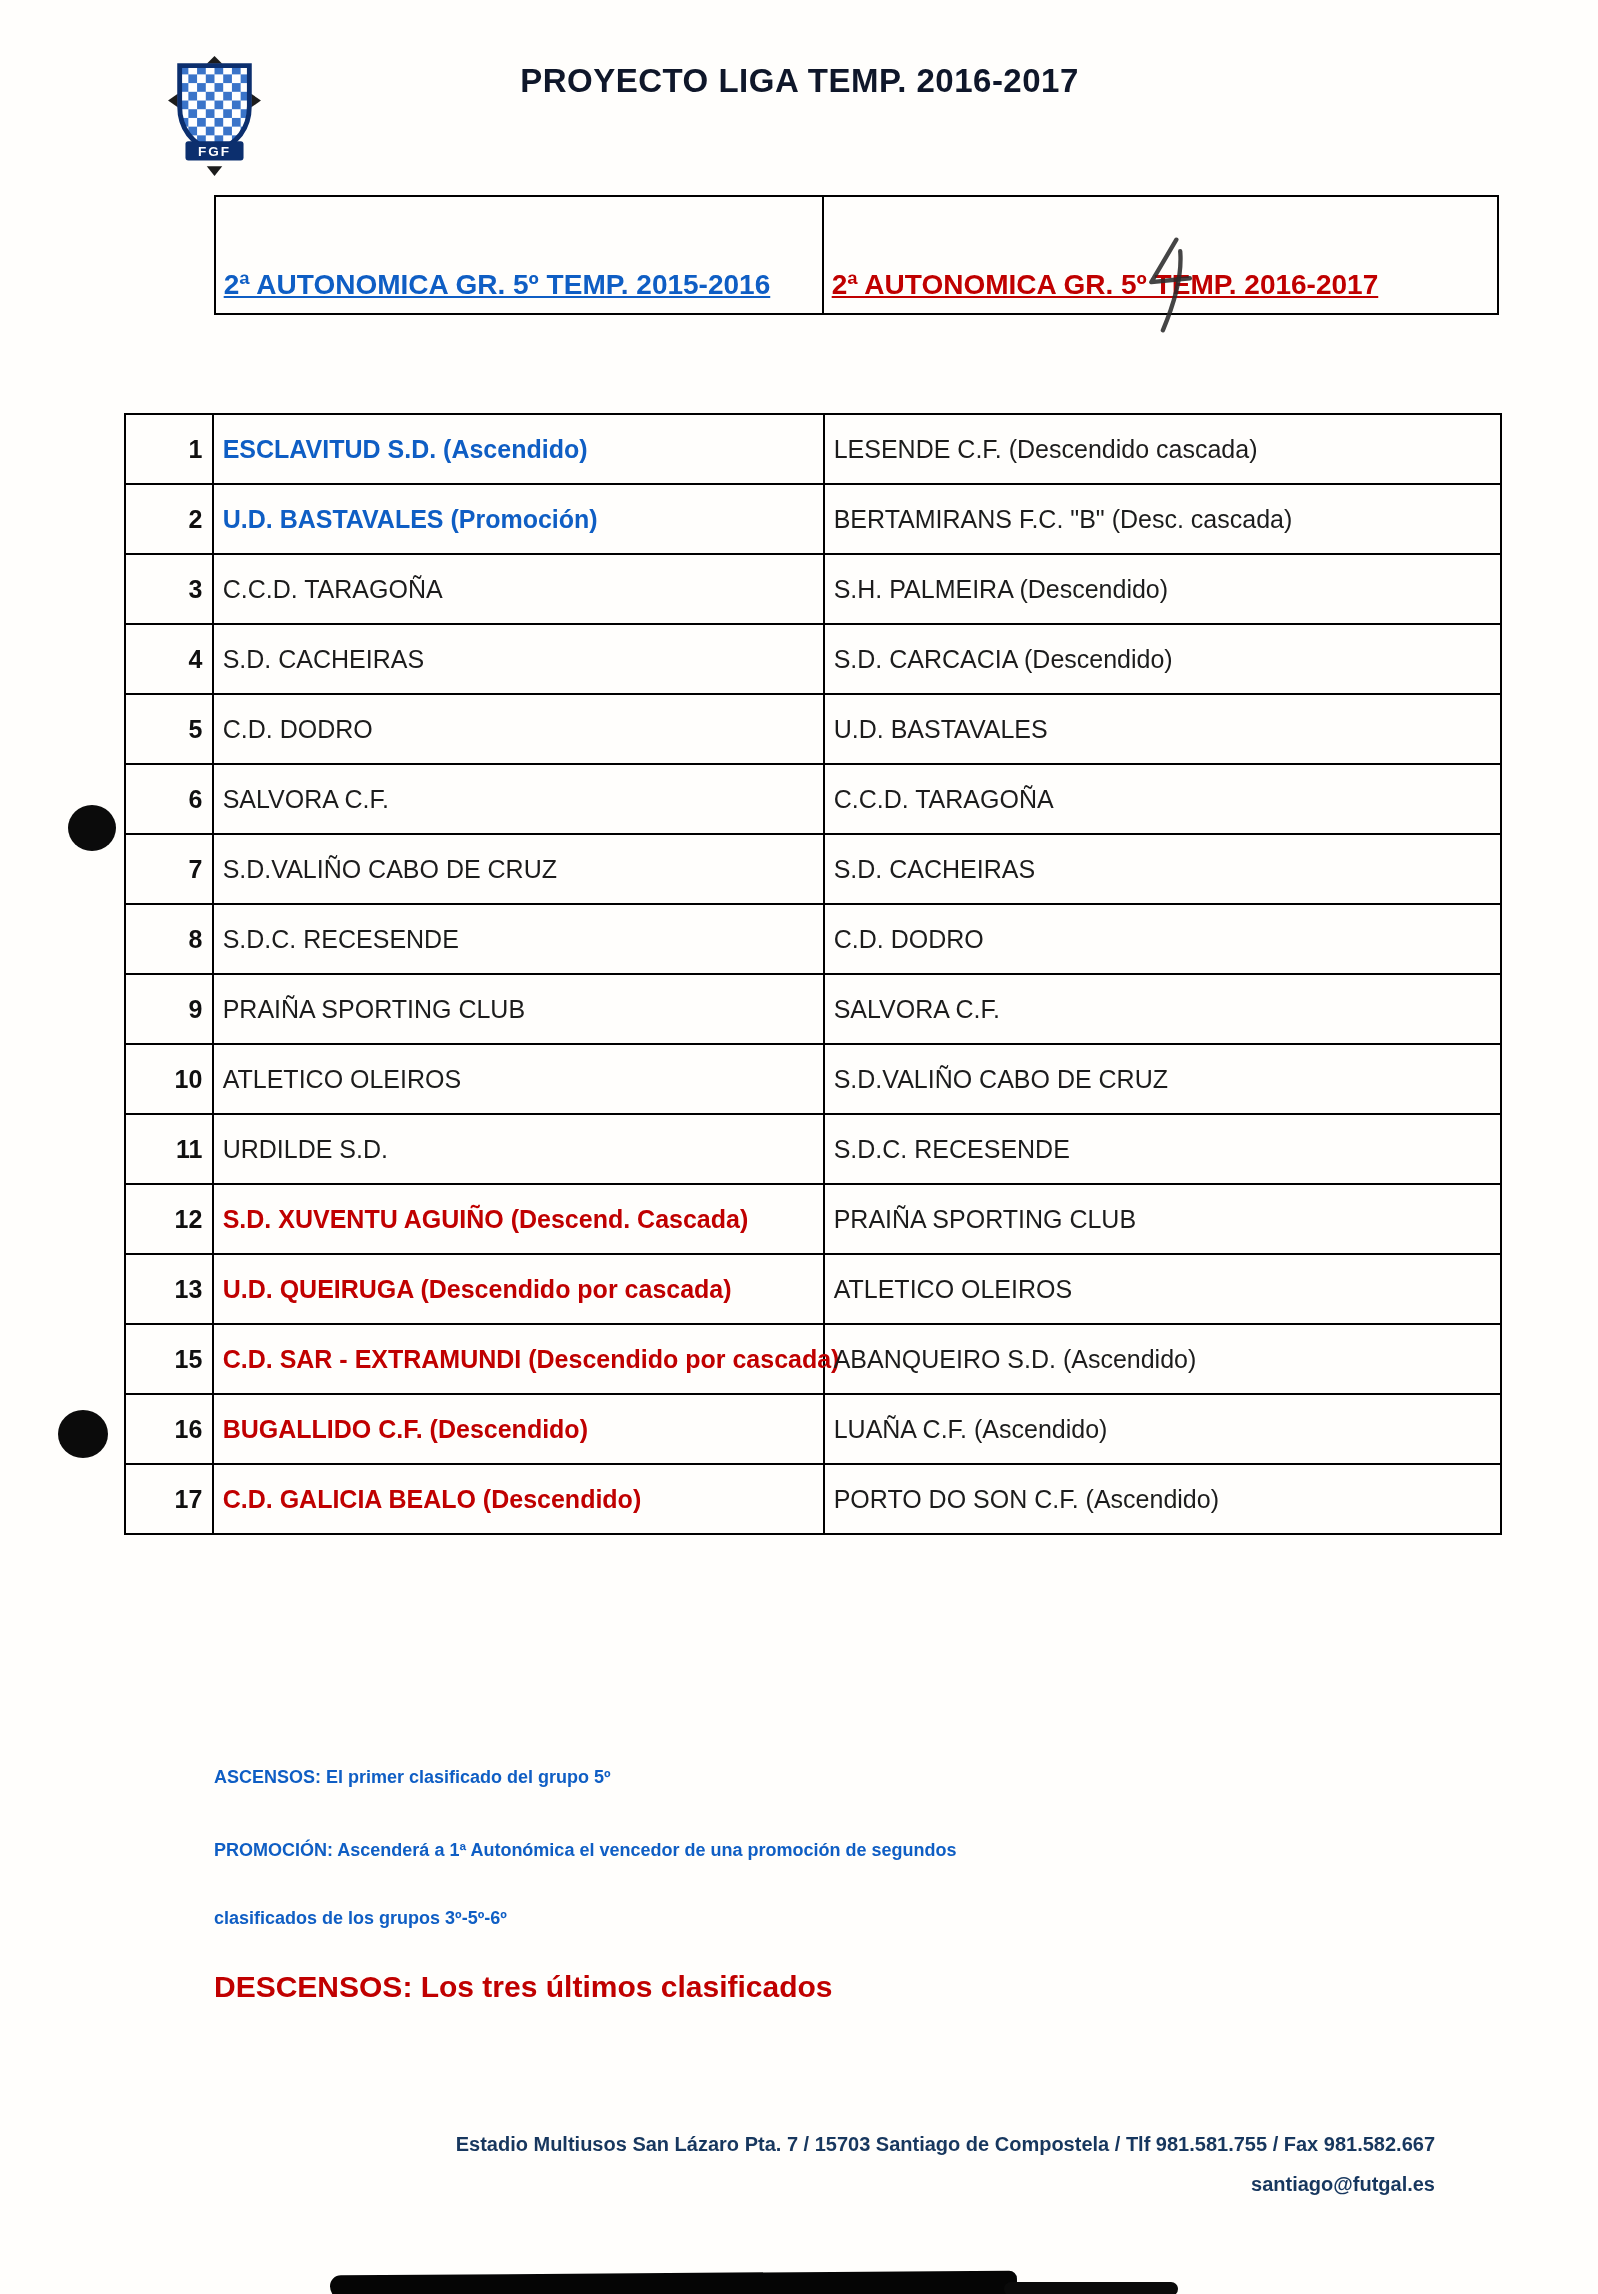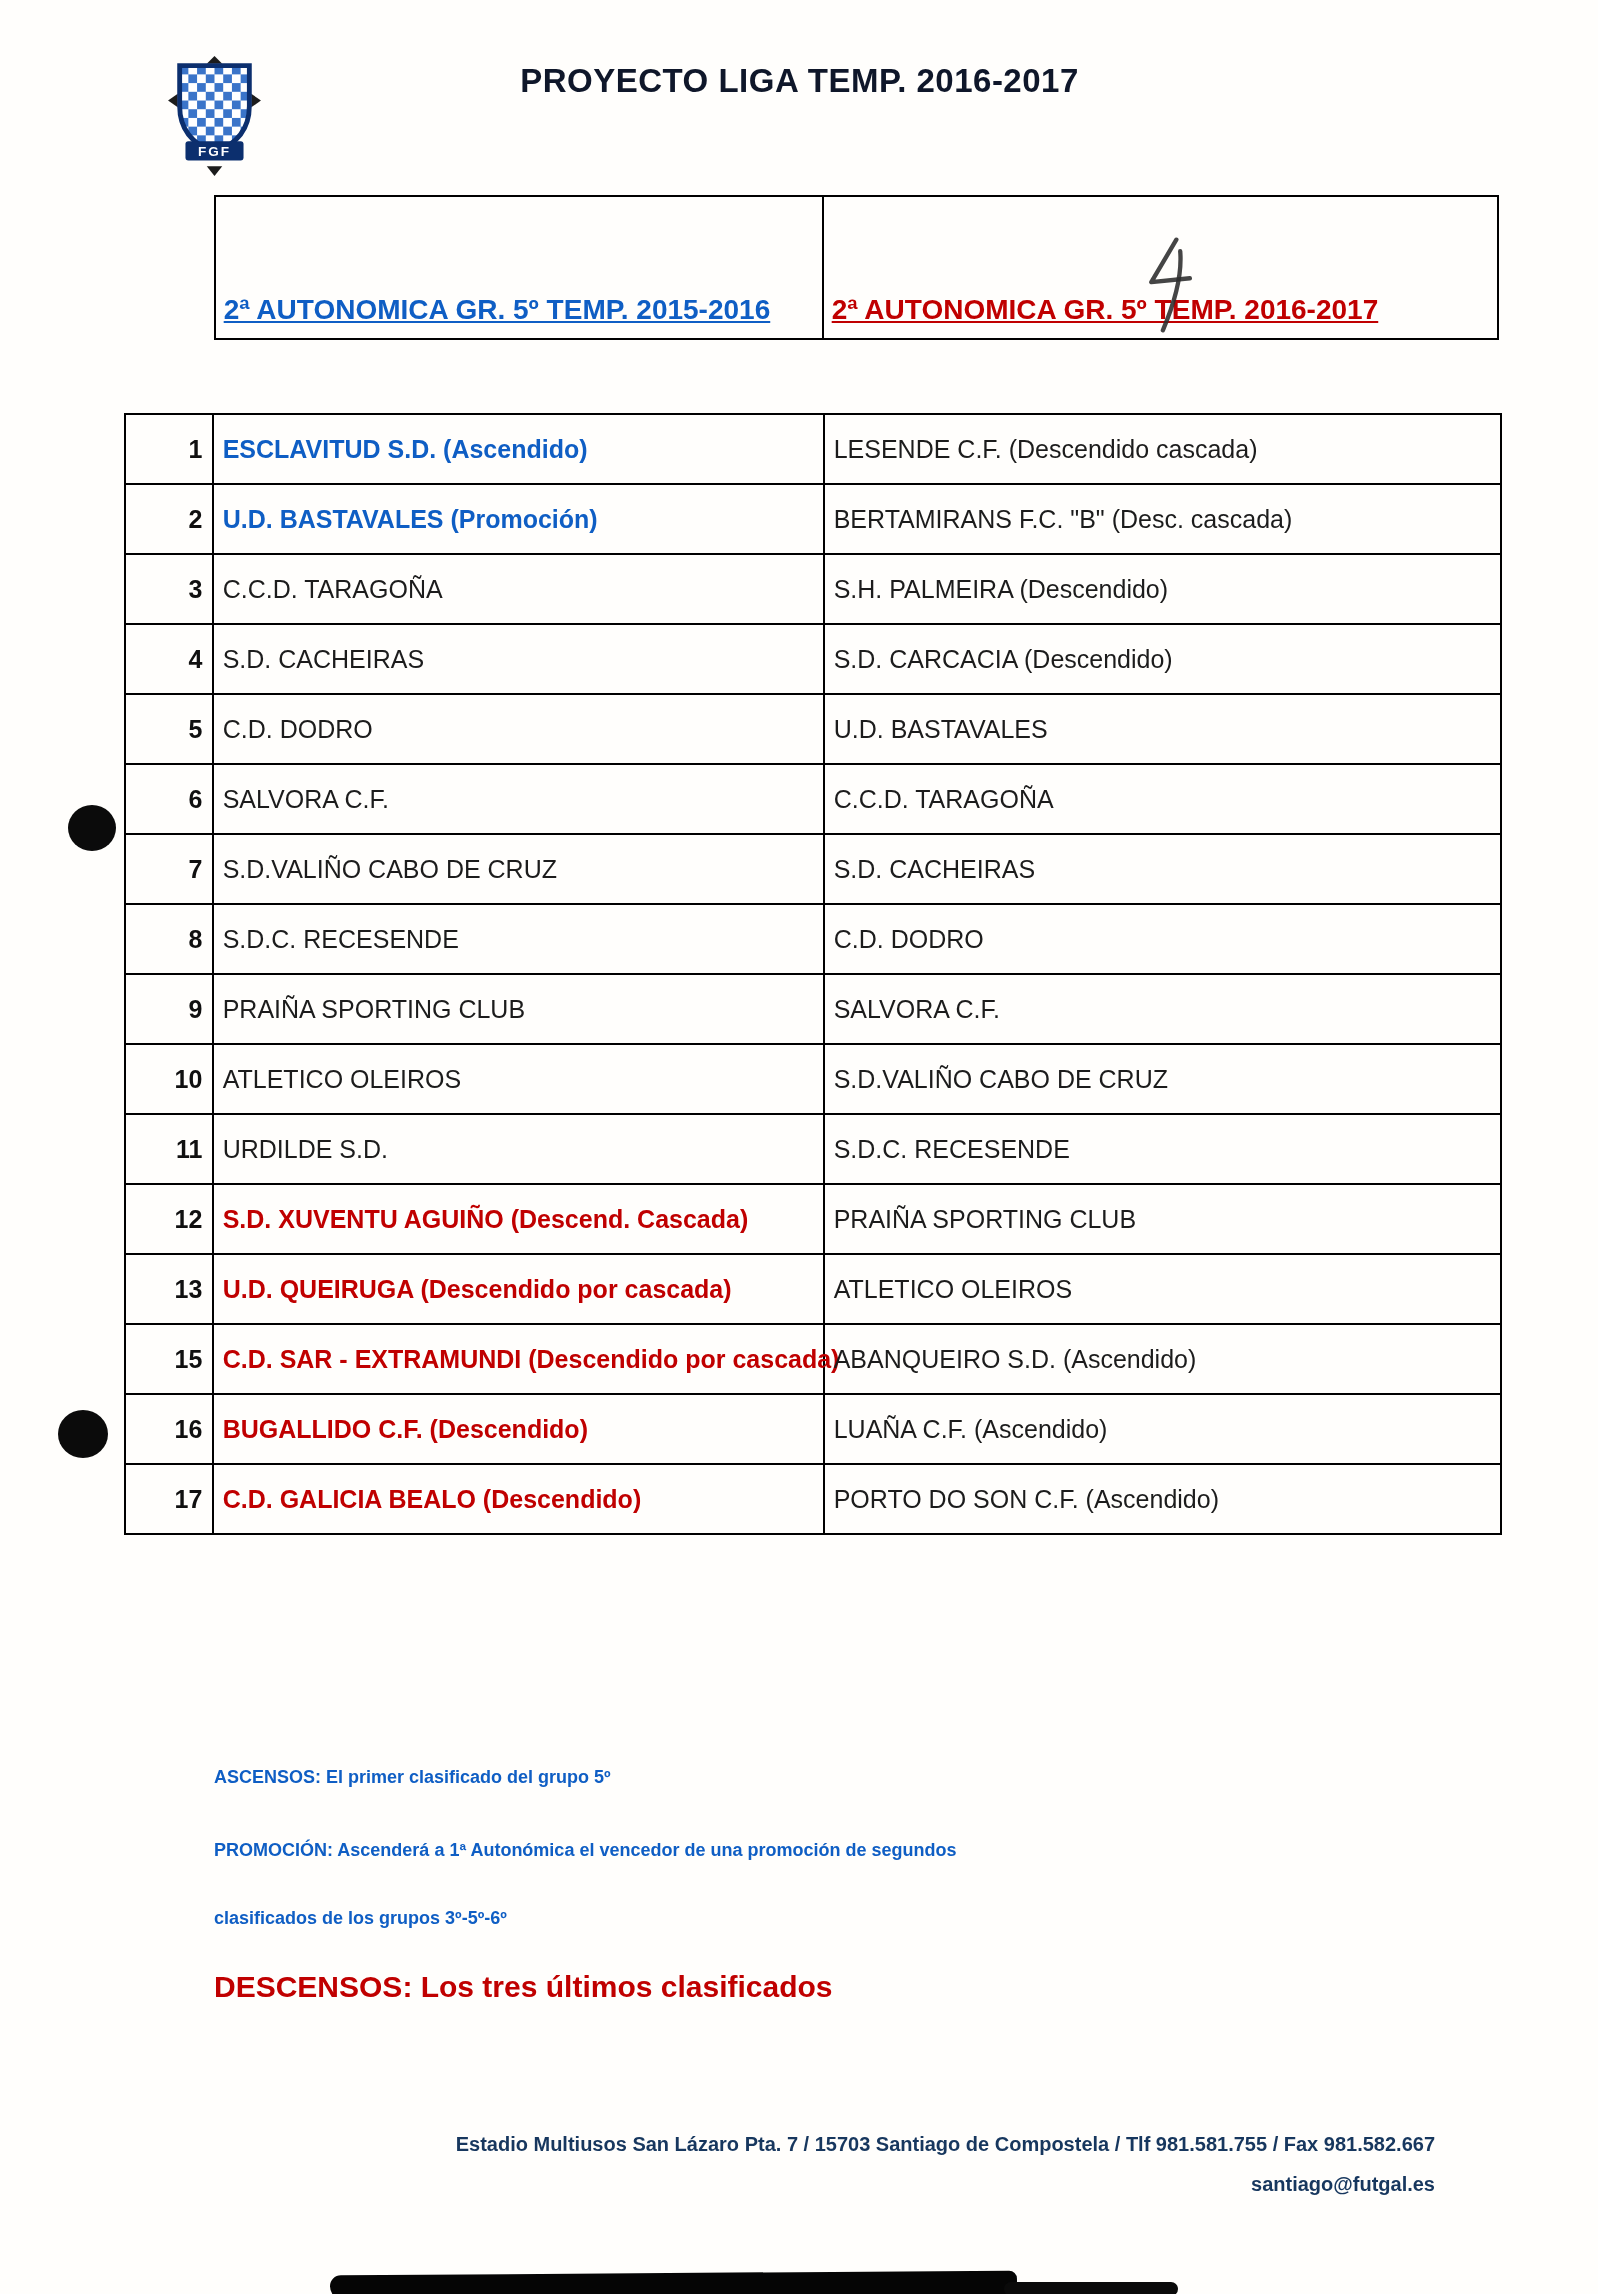--- a/index.html
+++ b/index.html
@@ -19,21 +19,21 @@
 
   
   .doc-title {
     position:absolute; top:62px; left:0; width:100%;
     text-align:center;
     font-size:33px; font-weight:700; color:#0f172a; letter-spacing:0.5px;
   }
 
   
   .header-box {
-    position:absolute; left:214px; top:195px; width:1285px; height:145px;
+    position:absolute; left:214px; top:195px; width:1285px; height:120px;
     border:2.9px solid #000;
     display:flex;
     background:#fffefc;
   }
   .header-cell { display:flex; align-items:flex-end; padding:0 5.8px 11.6px 7.7px; overflow:visible; }
   .header-cell.left  { width:608px; border-right:2.9px solid #000; }
   .header-cell.right { flex:1; }
   .header-title { font-size:28px; font-weight:700; text-decoration:underline; white-space:nowrap; }
   .header-title.blue { color:var(--blue, #0f5ec4); }
   .header-title.red  { color:var(--red, #c00000); }

